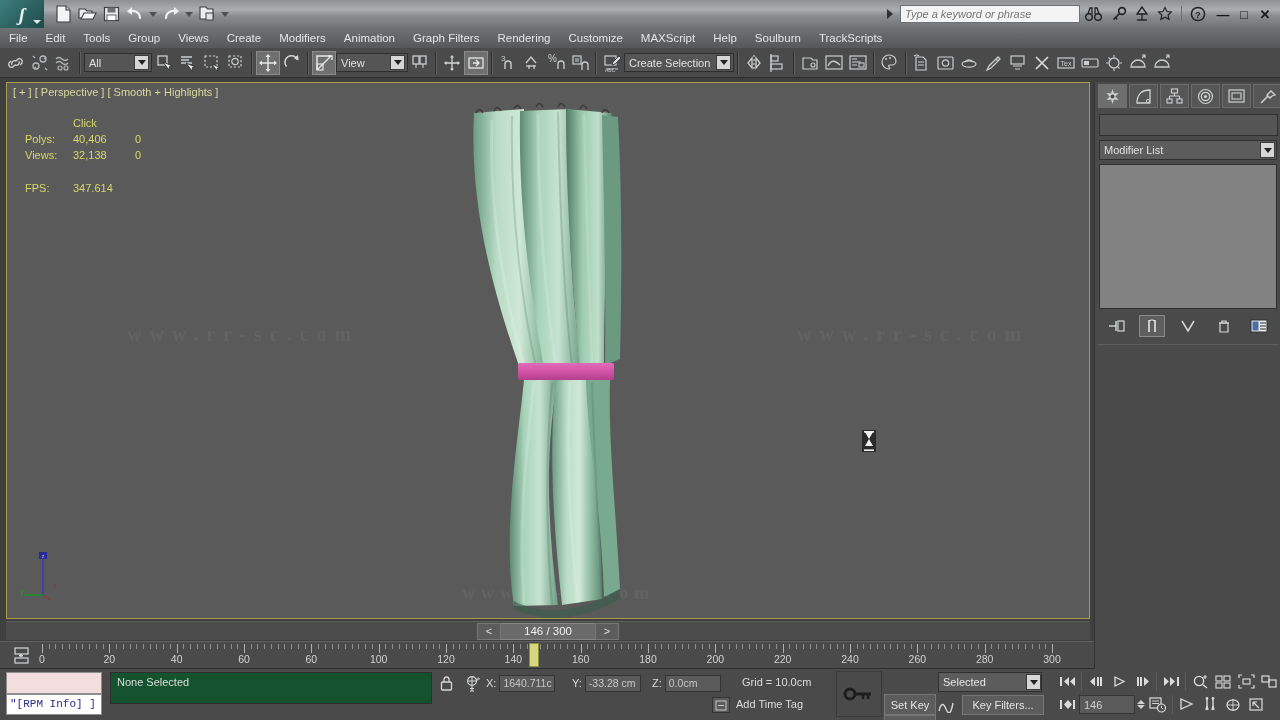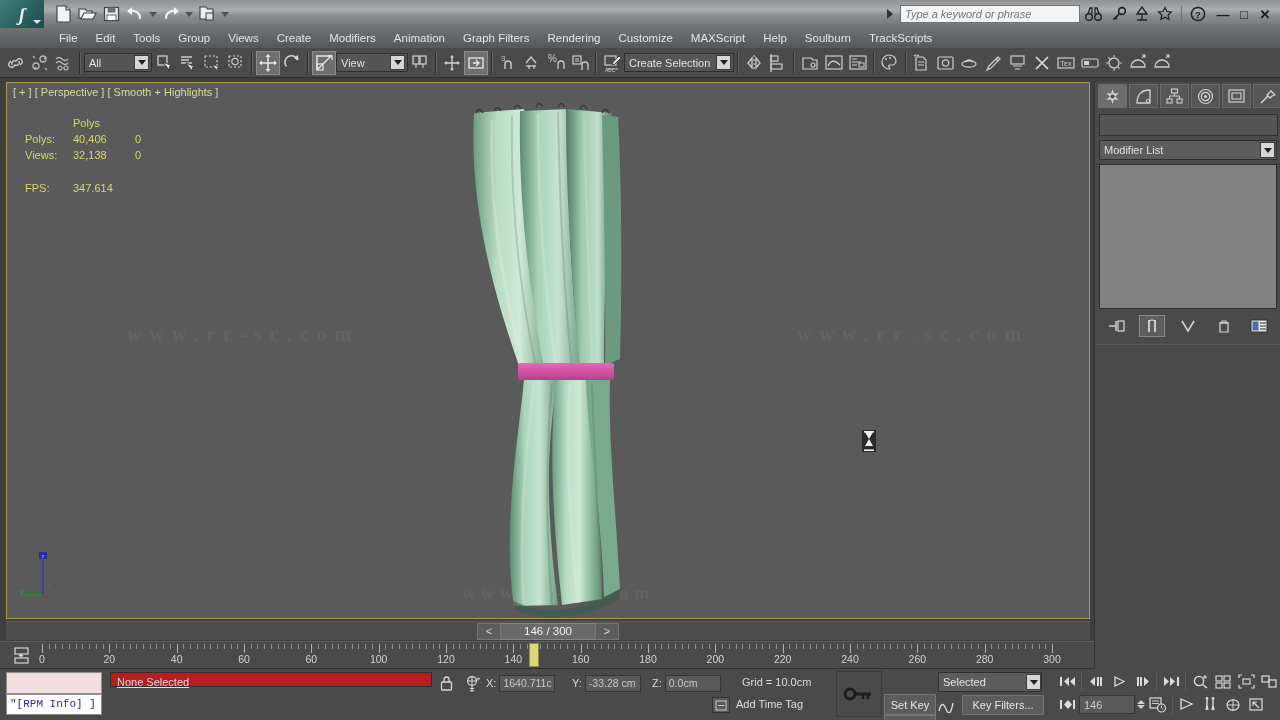--- a/index.html
+++ b/index.html
@@ -44,21 +44,21 @@
   }
   .tri-left { width:0;height:0;border-top:5px solid transparent;border-bottom:5px solid transparent;border-left:6px solid #2e3234;margin-right:4px;}
   .tb-icon { width:20px;height:20px;display:flex;align-items:center;justify-content:center;color:#1f2224;}
   .tb-vsep { width:1px;height:16px;background:#6d7173;margin:0 3px;}
   .wbtn { width:18px;height:18px;display:flex;align-items:center;justify-content:center;color:#17191a;font-size:13px;font-weight:bold;}
 
   
   .menubar {
     position:absolute; left:0; top:28px; width:1280px; height:20px;
     background: linear-gradient(to bottom,#6e7274,#54585a);
-    display:flex; align-items:center; padding-left:50px;
+    display:flex; align-items:center; 
   }
   .menubar .mi { padding:0 9px; font-size:11.5px; color:#e4e4e4; line-height:20px; white-space:nowrap; }
 
   
   .maintoolbar {
     position:absolute; left:0; top:48px; width:1280px; height:30px;
     background:#4a4a4a; border-bottom:1px solid #2e2e2e;
     display:flex; align-items:center; padding-left:4px; gap:0px;
   }
   .tbtn { width:24px;height:24px;display:flex;align-items:center;justify-content:center;flex:0 0 auto;}
@@ -138,23 +138,23 @@
     position:absolute; left:6px; top:3px; width:96px; height:22px;
     background:#f2dede; border:1px solid #8e8e8e;
   }
   .mxs-entry {
     position:absolute; left:6px; top:25px; width:96px; height:21px;
     background:#ffffff; border:1px solid #8e8e8e;
     color:#2a2a8a; font-family:"Liberation Mono", monospace; font-size:11px;
     padding:3px 3px; white-space:nowrap; overflow:hidden;
   }
   .sel-field {
-    position:absolute; left:110px; top:3px; width:322px; height:15px;
-    background:#b91c1c; border:1px solid #2f2f2f; color:#ddd;
-    padding:3px 6px; font-size:11px;text-decoration:underline;
+    position:absolute; left:110px; top:3px; width:322px; height:32px;
+    background:#14532d; border:1px solid #2f2f2f; color:#ddd;
+    padding:3px 6px; font-size:11px;
   }
   .prompt-field {
     position:absolute; left:110px; top:26px; width:600px; height:21px;
     background:#555; border:1px solid #2f2f2f; color:#ddd;
     padding:3px 6px; font-size:11px;
   }
   .lock-btn { position:absolute; left:436px; top:4px; width:20px;height:20px;display:flex;align-items:center;justify-content:center;}
   .abs-btn { position:absolute; left:462px; top:4px; width:20px;height:20px;display:flex;align-items:center;justify-content:center;}
   .coord { position:absolute; top:4px; height:20px; display:flex; align-items:center; gap:3px; font-size:11px; color:#dcdcdc;}
   .coord .cin { background:#5a5a5a; border:1px solid #343434; color:#c8c8c8; width:56px;height:17px; padding:1px 3px; font-size:10.5px; overflow:hidden; white-space:nowrap;}
@@ -591,21 +591,21 @@
     <div class="wm" style="left:790px; top:240px; font-size:20px; letter-spacing:8px;">www.rr-sc.com</div>
     <div class="wm" style="left:455px; top:500px; font-size:18px; letter-spacing:6px;">www.rr-sc.com</div>
 
     <div class="vp-label">[ + ] [ Perspective ] [ Smooth + Highlights ]</div>
 
     <div class="stats">
       <table>
         <tbody>
             <tr>
           <td class="lab"></td>
-          <td class="v1">Polys</td>
+          <td class="v1">Click</td>
           <td></td>
         </tr>
         <tr>
           <td class="lab">Polys:</td>
           <td class="v1">40,406</td>
           <td>0</td>
         </tr>
         <tr>
           <td class="lab">Views:</td>
           <td class="v1">32,138</td>

